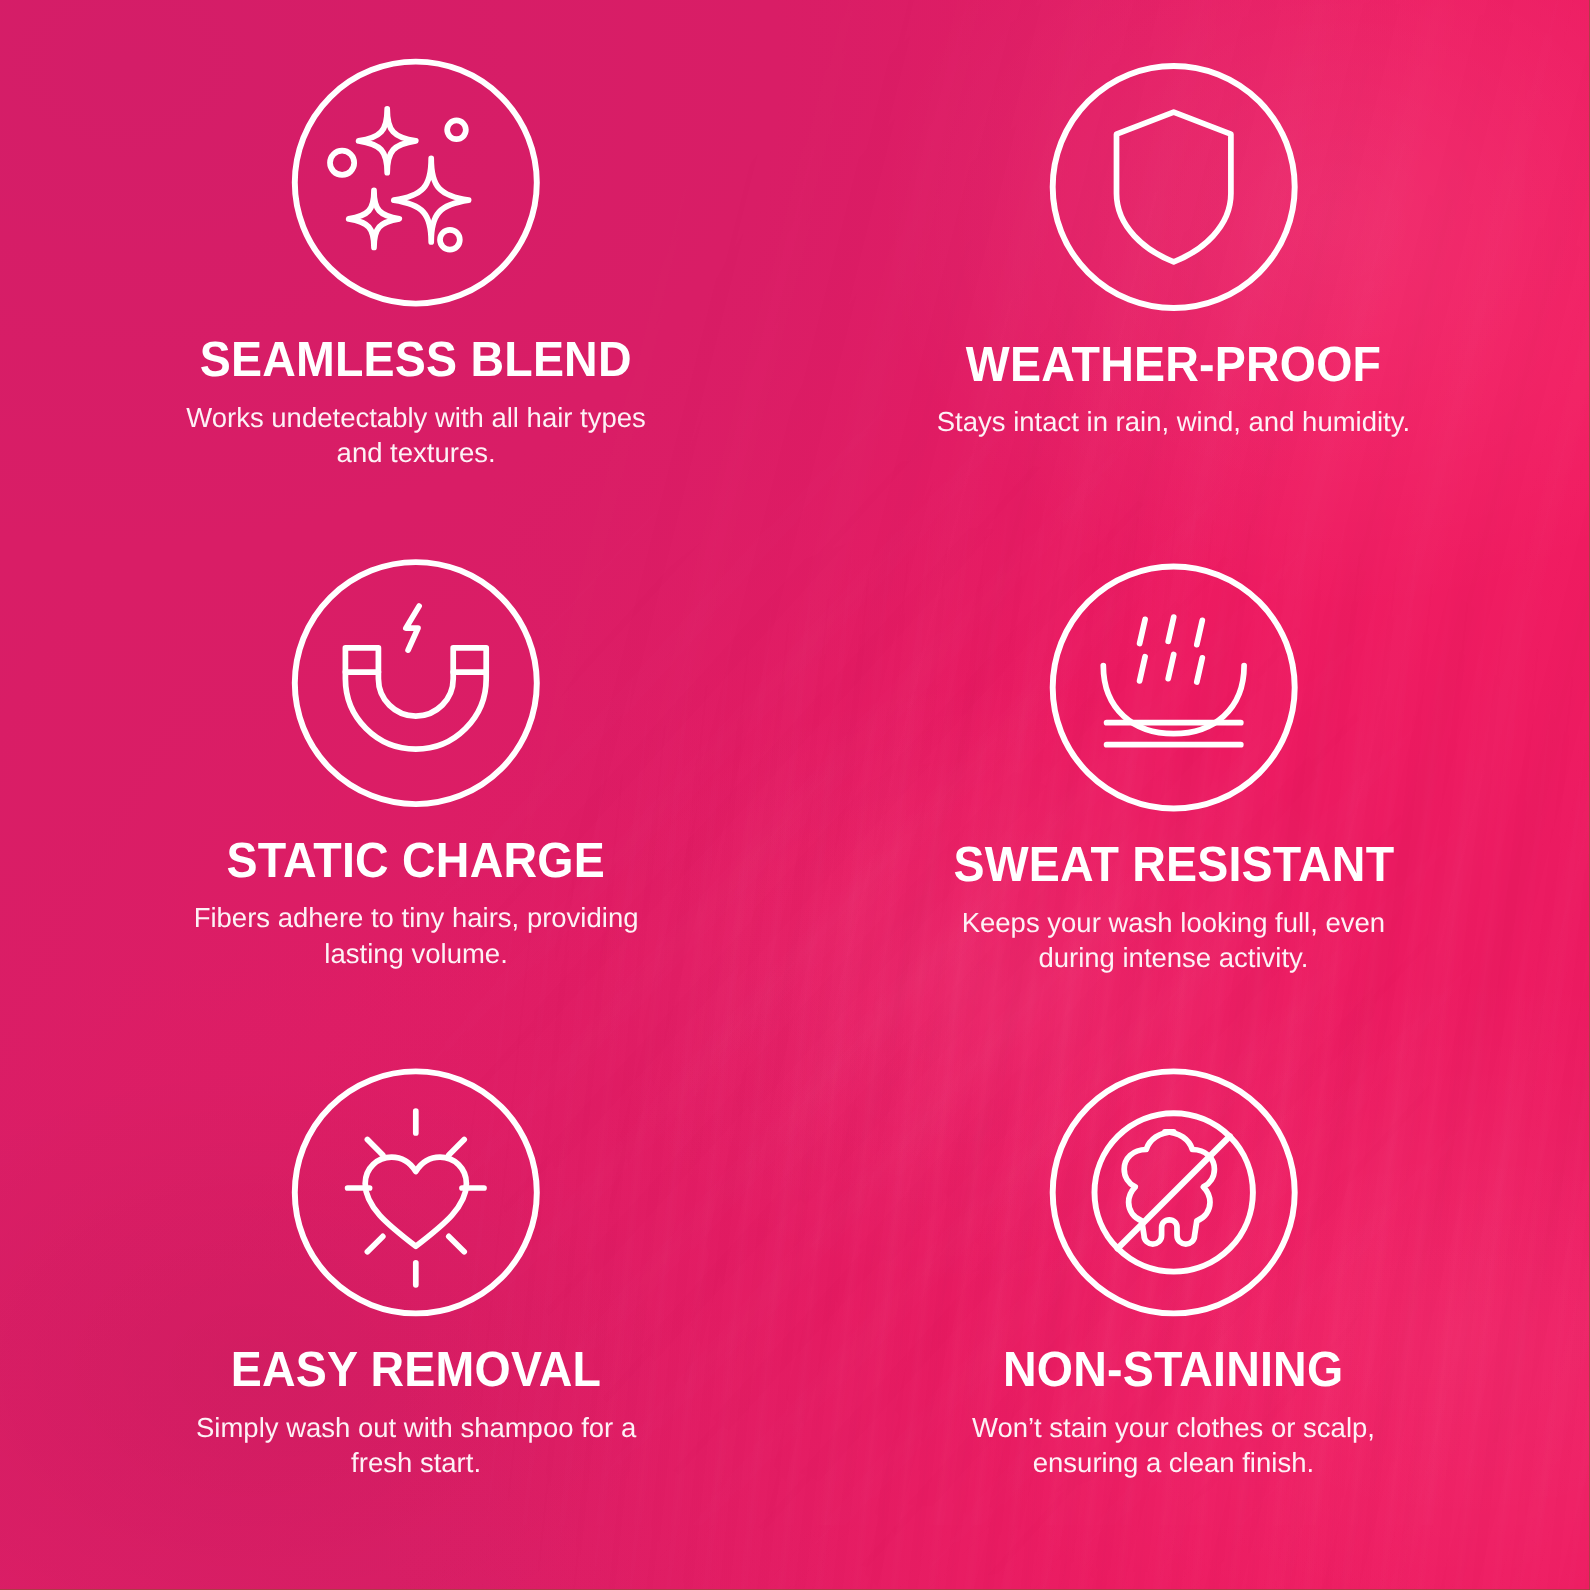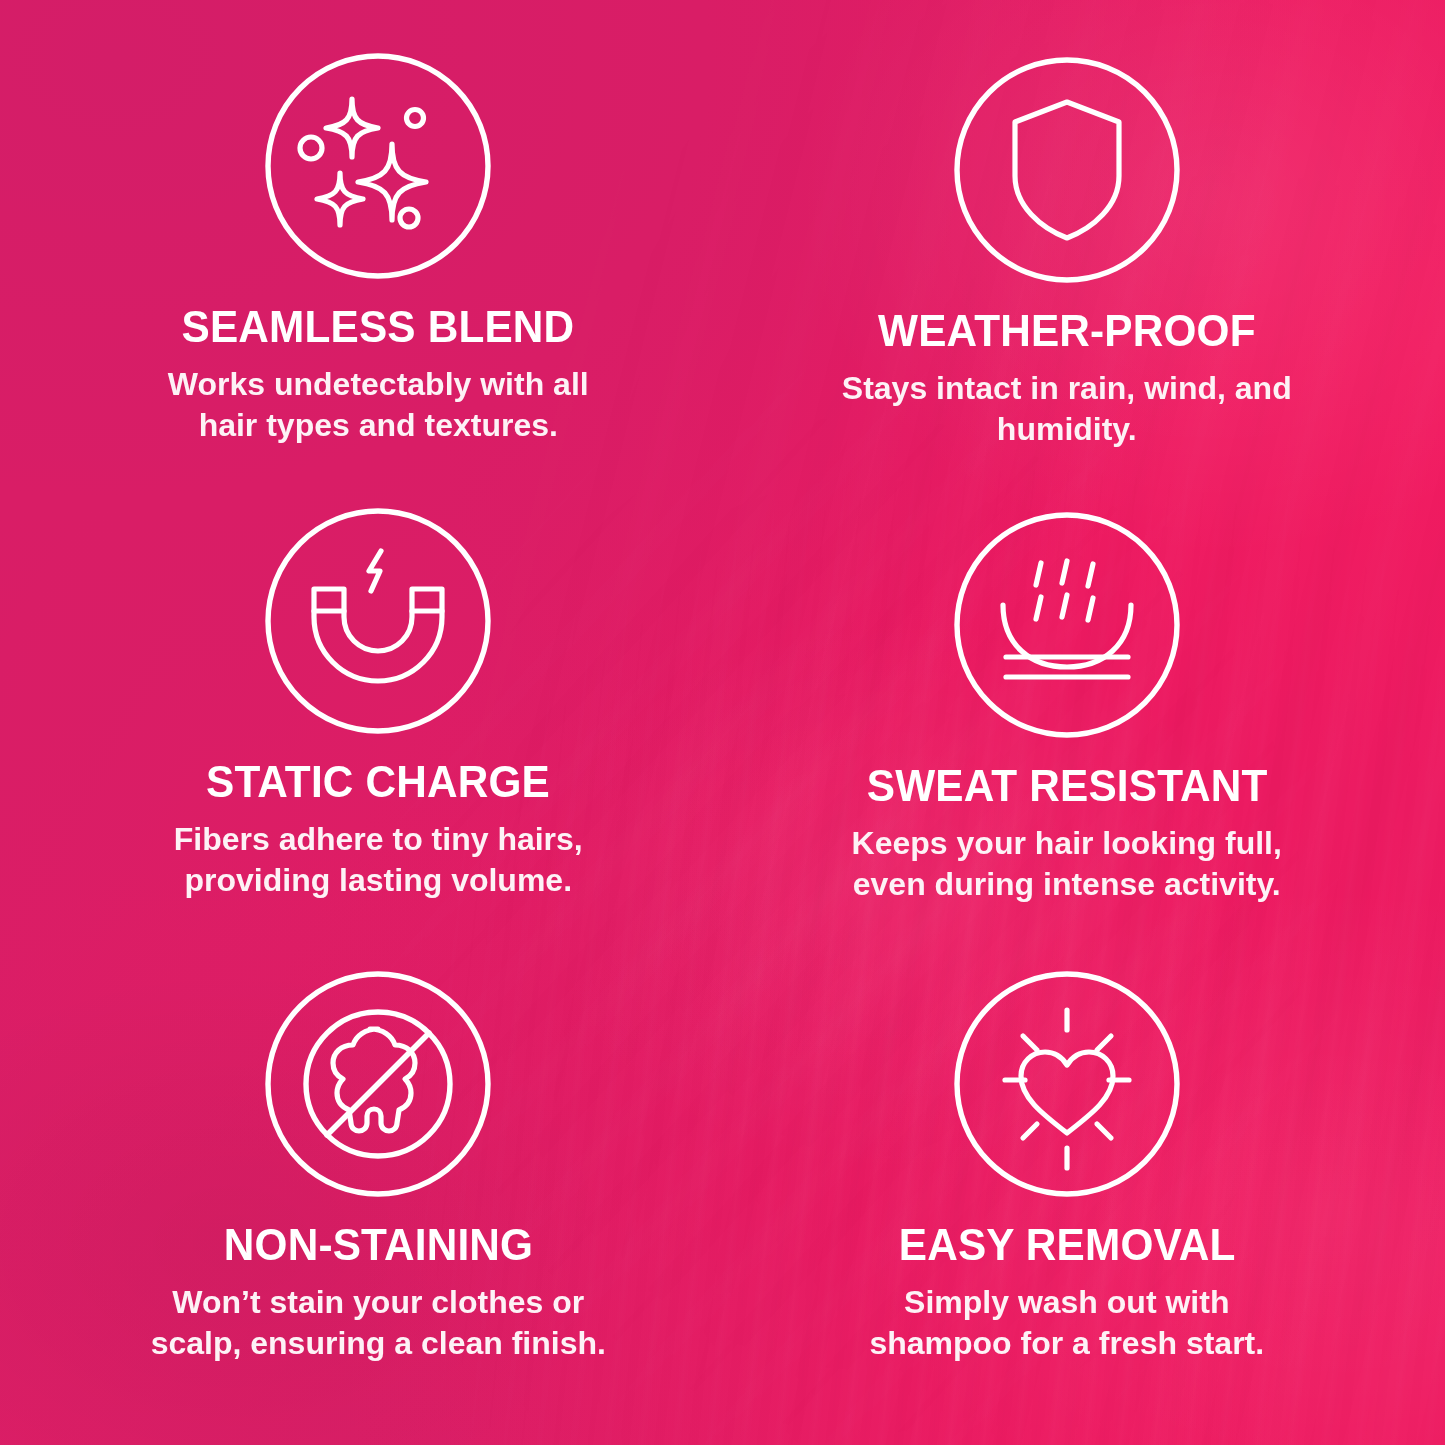--- a/index.html
+++ b/index.html
@@ -126,22 +126,22 @@
     font-weight: 700;
     letter-spacing: 0.2px;
     line-height: 1.02;
     margin: 24px 0 0 0;
     white-space: nowrap;
     transform: scaleX(0.94);
   }
 
   .feat-desc {
     color: #fdf2f6;
-    font-size: 32px;
-    font-weight: 700;
+    font-size: 25px;
+    font-weight: 400;
     line-height: 1.30;
     margin: 14px 0 0 0;
     max-width: 460px;
   }
 
   
   .row2 .icon-wrap { margin-top: 4px; }
   .row3 .icon-wrap { margin-top: 8px; }
 </style>
 </head>
@@ -214,21 +214,48 @@
           <path d="M114 84 l-5 22"></path>
           <path d="M140 87 l-5 22"></path>
 
           <path d="M50 94 c0 40 28 62 64 62 36 0 64 -22 64 -62"></path>
 
           <path d="M53 146 h122"></path>
           <path d="M53 166 h122"></path>
         </svg>
       </div>
       <div class="feat-title">SWEAT RESISTANT</div>
-      <div class="feat-desc">Keeps your hair looking full, even during intense activity.</div>
+      <div class="feat-desc">Keeps your wash looking full, even during intense activity.</div>
+    </div>
+
+    <div class="cell row3">
+      <div class="icon-wrap">
+        <svg viewBox="0 0 228 228" fill="none" stroke="#ffffff" stroke-width="5.2" stroke-linecap="round" stroke-linejoin="round">
+          <circle cx="114" cy="114" r="110" stroke-width="5.4"></circle>
+
+          <path d="M114 163
+                   c-26 -20 -46 -36 -46 -57
+                   c0 -14 11 -24 24 -24
+                   c9 0 17 5 22 13
+                   c5 -8 13 -13 22 -13
+                   c13 0 24 10 24 24
+                   c0 21 -20 37 -46 57 z"></path>
+
+          <path d="M114 40 v20"></path>
+          <path d="M114 178 v20"></path>
+          <path d="M52 110 h20"></path>
+          <path d="M156 110 h20"></path>
+          <path d="M70 66 l14 14"></path>
+          <path d="M158 66 l-14 14"></path>
+          <path d="M70 168 l14 -14"></path>
+          <path d="M158 168 l-14 -14"></path>
+        </svg>
+      </div>
+      <div class="feat-title">EASY REMOVAL</div>
+      <div class="feat-desc">Simply wash out with shampoo for a fresh start.</div>
     </div>
 
     <div class="cell row3">
       <div class="icon-wrap">
         <svg viewBox="0 0 228 228" fill="none" stroke="#ffffff" stroke-width="5.2" stroke-linecap="round" stroke-linejoin="round">
           <circle cx="114" cy="114" r="110" stroke-width="5.4"></circle>
 
           <circle cx="114" cy="114" r="72" stroke-width="5.4"></circle>
 
           <path d="M114 59
@@ -246,41 +273,14 @@
                    c0 -10 -8 -18 -20 -18
                    c-3 -9 -12 -16 -25 -16 z"></path>
 
           <path d="M63 165 L165 63" stroke-width="5.6"></path>
         </svg>
       </div>
       <div class="feat-title">NON-STAINING</div>
       <div class="feat-desc">Won’t stain your clothes or scalp, ensuring a clean finish.</div>
     </div>
 
-    <div class="cell row3">
-      <div class="icon-wrap">
-        <svg viewBox="0 0 228 228" fill="none" stroke="#ffffff" stroke-width="5.2" stroke-linecap="round" stroke-linejoin="round">
-          <circle cx="114" cy="114" r="110" stroke-width="5.4"></circle>
-
-          <path d="M114 163
-                   c-26 -20 -46 -36 -46 -57
-                   c0 -14 11 -24 24 -24
-                   c9 0 17 5 22 13
-                   c5 -8 13 -13 22 -13
-                   c13 0 24 10 24 24
-                   c0 21 -20 37 -46 57 z"></path>
-
-          <path d="M114 40 v20"></path>
-          <path d="M114 178 v20"></path>
-          <path d="M52 110 h20"></path>
-          <path d="M156 110 h20"></path>
-          <path d="M70 66 l14 14"></path>
-          <path d="M158 66 l-14 14"></path>
-          <path d="M70 168 l14 -14"></path>
-          <path d="M158 168 l-14 -14"></path>
-        </svg>
-      </div>
-      <div class="feat-title">EASY REMOVAL</div>
-      <div class="feat-desc">Simply wash out with shampoo for a fresh start.</div>
-    </div>
-
   </div>
 </div>
 
 </body></html>

